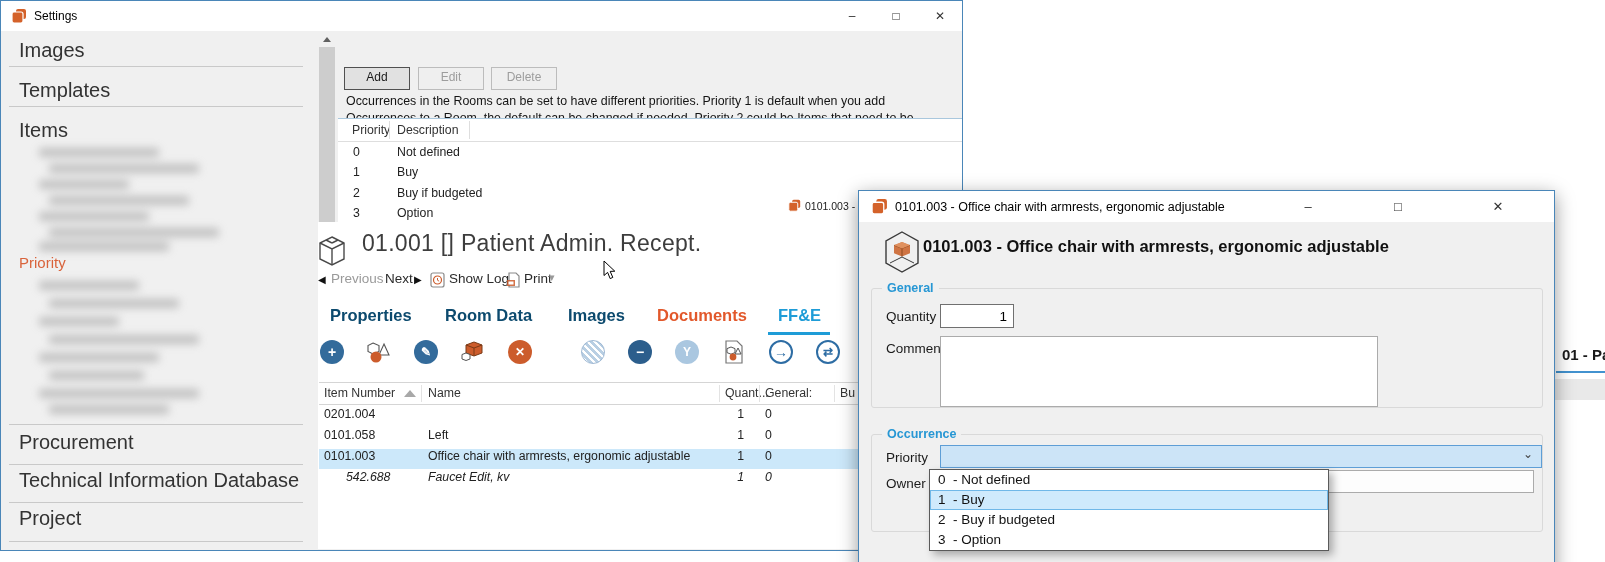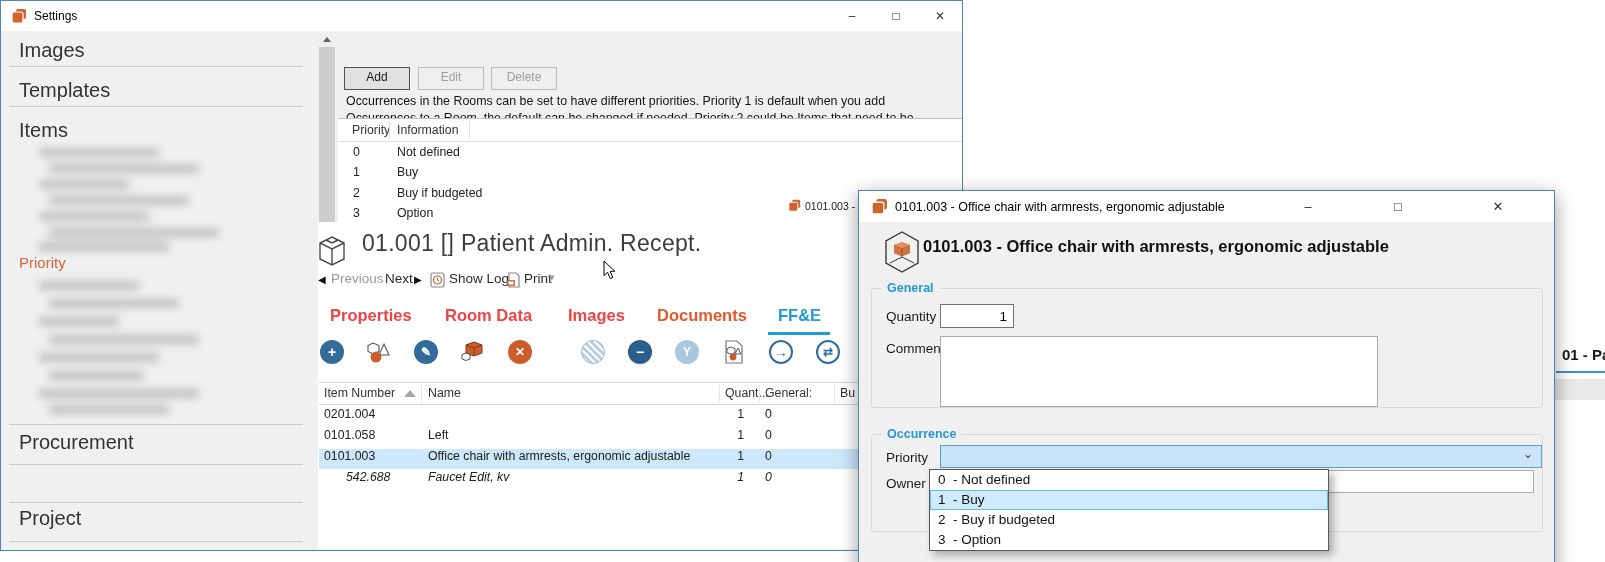--- a/index.html
+++ b/index.html
@@ -39,21 +39,21 @@
   .pthead{position:absolute;left:0;top:0;right:0;height:22px;border-bottom:1px solid #dedede;
           font-size:12.3px;color:#333}
   .ptsep{position:absolute;top:2px;width:1px;height:18px;background:#dedede}
   .ptrow{position:absolute;left:0;right:0;height:20px;font-size:12.3px;color:#222}
 
   
   #room-view{left:318px;top:222px;width:644px;height:327px;background:#fff;z-index:2}
   .room-title{left:44px;top:8px;font-size:23px;font-weight:300;color:#3d3d3d;letter-spacing:.3px}
   .navrow{font-size:13.5px;color:#333}
   .nav-arrow{font-size:10px;color:#111}
-  .tab{font-size:16.5px;font-weight:700;color:#ef4444}
+  .tab{font-size:16.5px;font-weight:700;color:#0c4a6e}
   .tab.orange{color:#e2582b}
   .tab.active{color:#1e9cd7}
   .tab-underline{background:#1e9cd7;height:3px}
   .tbi{position:absolute;top:0;width:24px;height:24px;border-radius:50%;
        text-align:center;line-height:24px;font-size:14px;color:#fff;font-weight:700}
   .tbi.bluefill{background:#336b9b}
   .tbi.darkblue{background:#2c5e8c}
   .tbi.orangefill{background:#cc5c2c}
   .tbi.palefill{background:#aac7e0}
   .tbi.ring{background:#fff;border:2px solid #2e6da4;color:#2e6da4;width:20px;height:20px;line-height:20px}
@@ -141,41 +141,42 @@
       <i class="blurline" style="left:10px;top:56px;width:150px"></i>
       <i class="blurline" style="left:0;top:74px;width:120px"></i>
       <i class="blurline" style="left:10px;top:92px;width:95px"></i>
       <i class="blurline" style="left:0;top:110px;width:160px"></i>
       <i class="blurline" style="left:10px;top:126px;width:120px"></i>
     </div>
 
     <div class="ab side-sep" style="top:393px"></div>
     <div class="ab side-label" style="top:400px">Procurement</div>
     <div class="ab side-sep" style="top:433px"></div>
+    <div class="ab side-label" style="top:438px">Technical Information Database</div>
     <div class="ab side-sep" style="top:471px"></div>
     <div class="ab side-label" style="top:476px">Project</div>
     <div class="ab side-sep" style="top:510px"></div>
   </div>
 
   <div class="ab sbar">
     <span class="sb-up"></span>
     <span class="sb-thumb"></span>
   </div>
 
   <div class="ab" style="left:335px;top:30px;width:627px;height:192px">
     <div class="ab btn" style="left:8px">Add</div>
     <div class="ab btn disabled" style="left:82px">Edit</div>
     <div class="ab btn disabled" style="left:155px">Delete</div>
     <div class="ab desc" style="left:10px">Occurrences in the Rooms can be set to have different priorities. Priority 1 is default when you add Occurrences to a Room, the default can be changed if needed. Priority 2 could be Items that need to be procured at a later stage, or procured if budget allows, etc.</div>
   </div>
   <div class="ab ptable">
     <div class="pthead">
       <span class="ab" style="left:14px;top:4px">Priority</span>
       <span class="ptsep" style="left:51px"></span>
-      <span class="ab" style="left:59px;top:4px">Information</span>
+      <span class="ab" style="left:59px;top:4px">Description</span>
       <span class="ptsep" style="left:131px"></span>
     </div>
     <div class="ptrow" style="top:26px">
       <span class="ab" style="left:15px">0</span>
       <span class="ab" style="left:59px">Not defined</span>
     </div>
     <div class="ptrow" style="top:46px">
       <span class="ab" style="left:15px">1</span>
       <span class="ab" style="left:59px">Buy</span>
     </div>

